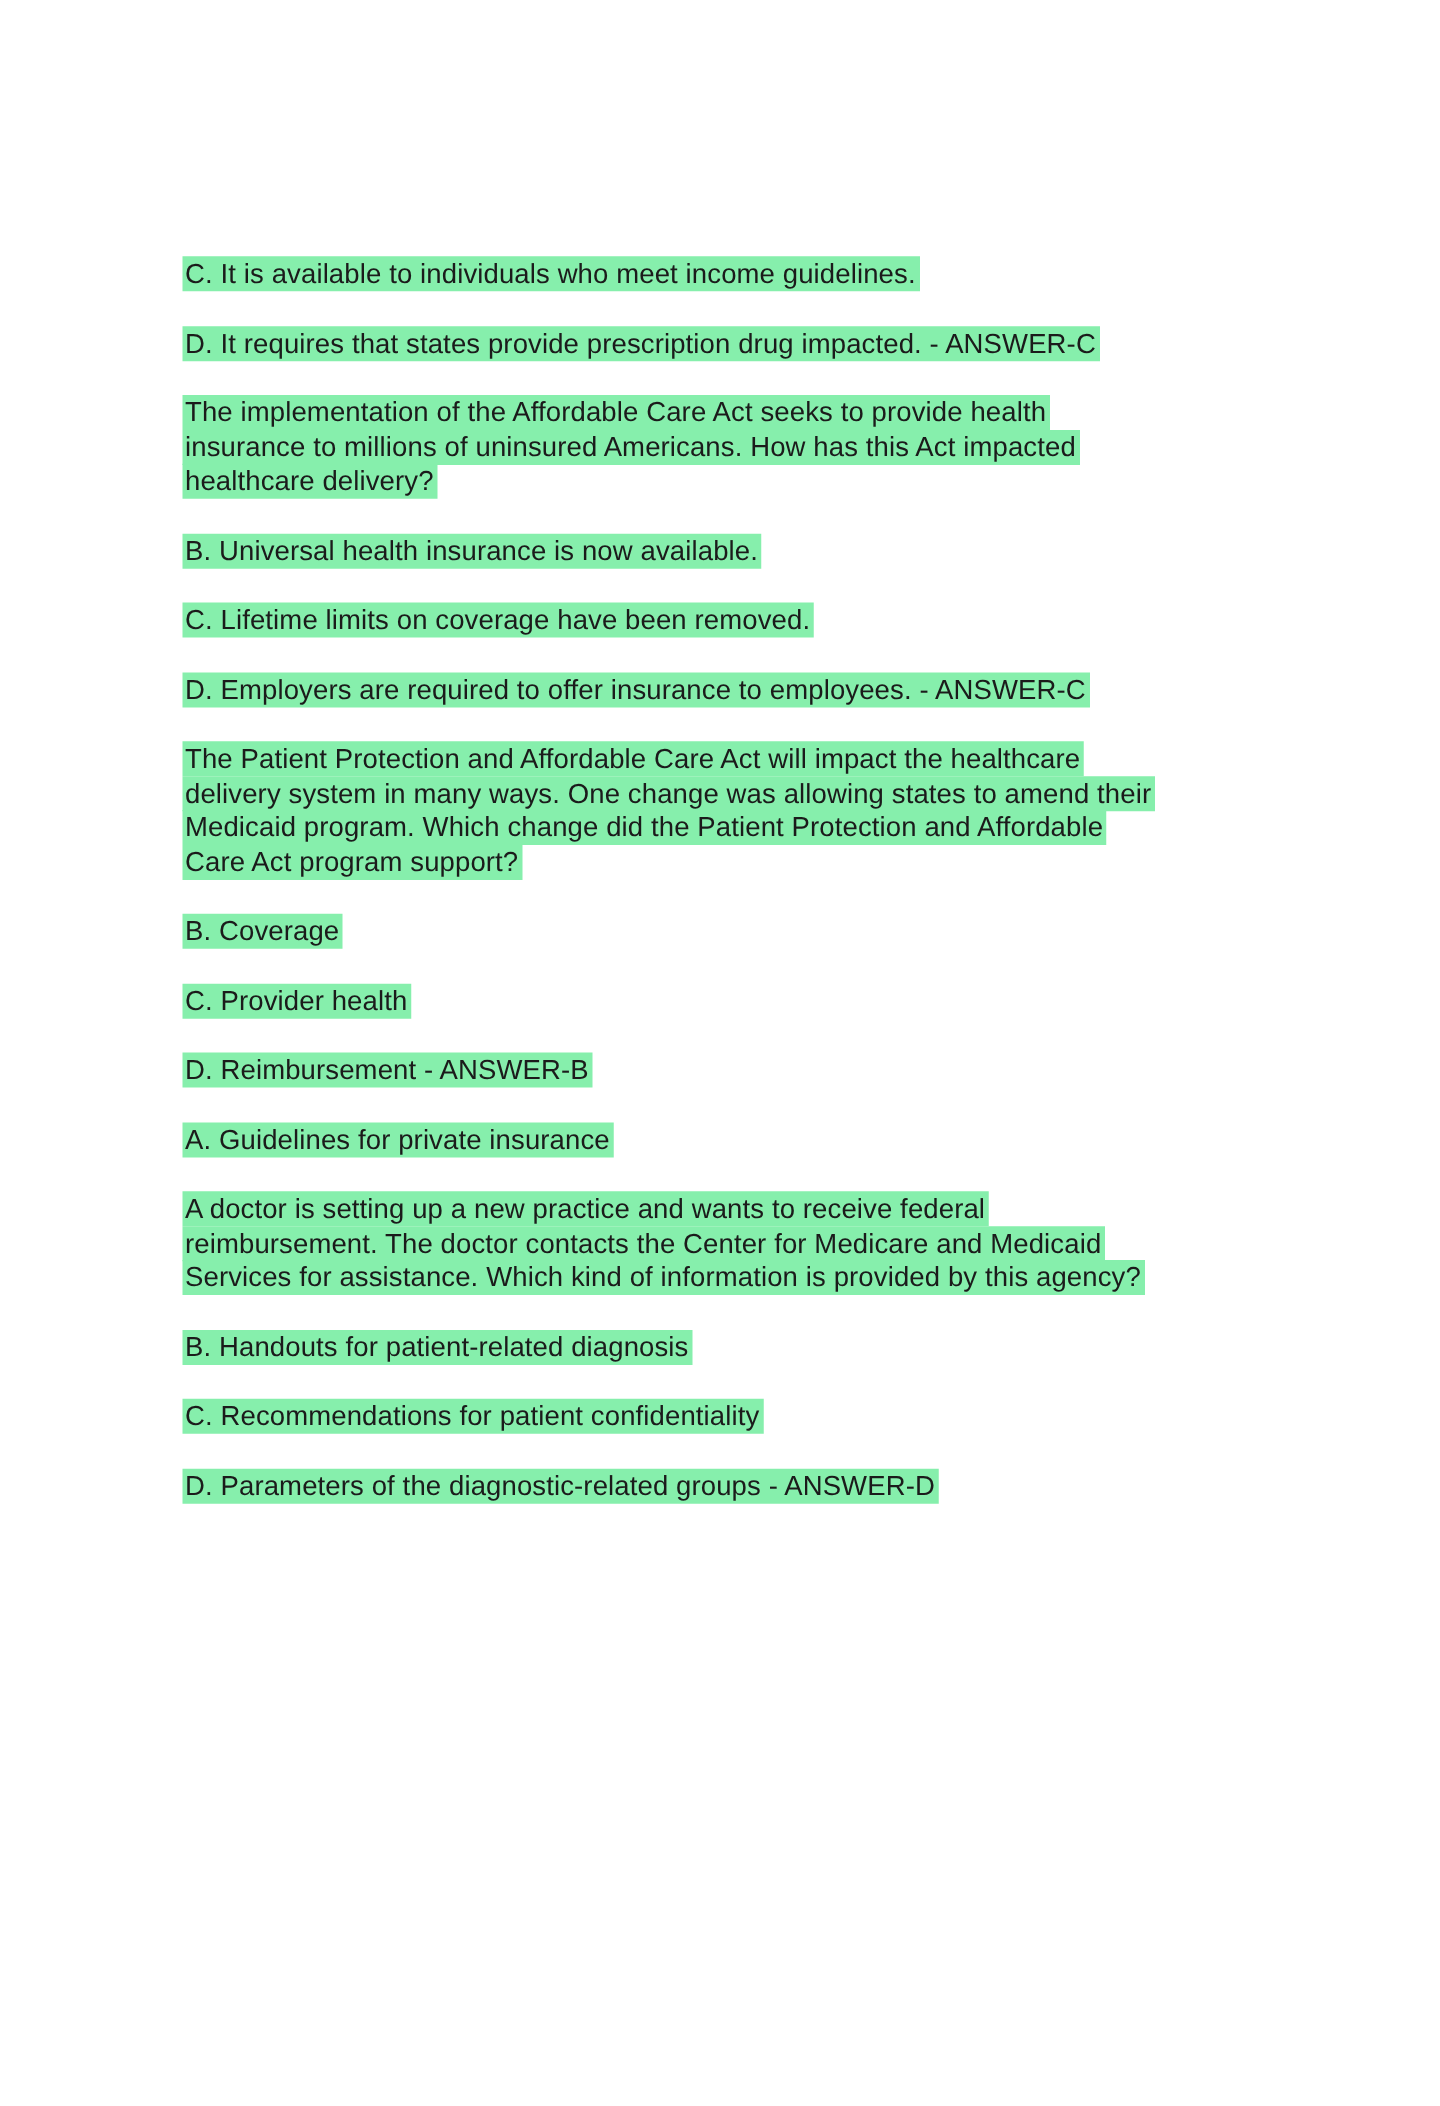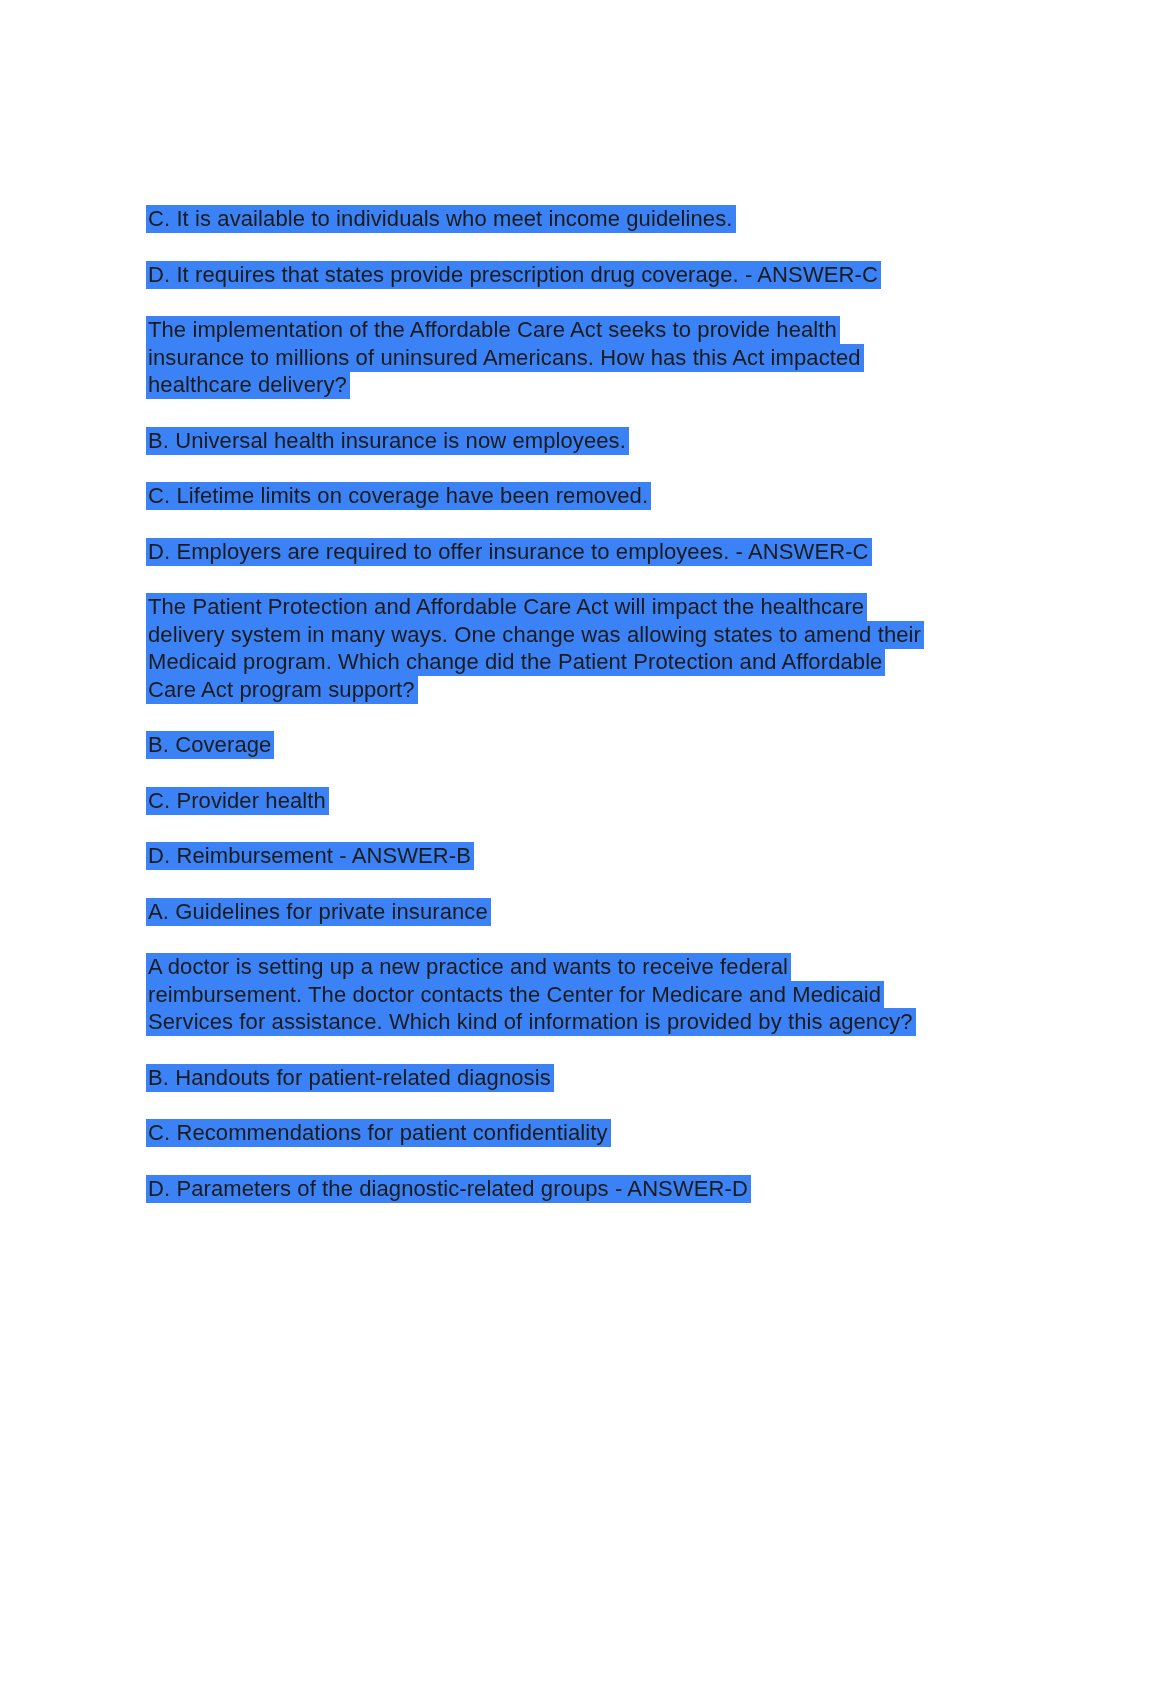--- a/index.html
+++ b/index.html
@@ -23,40 +23,40 @@
   .doc-body {
     width: 790px;
   }
   .para {
     margin: 0 0 28px 0;
     font-size: 22px;
     line-height: 27.5px;
     letter-spacing: 0.1px;
   }
   .para .hl {
-    background-color: #3b82f6;
+    background-color: #86efac;
     padding: 1px 3px 2px 2px;
     box-decoration-break: clone;
     -webkit-box-decoration-break: clone;
   }
 </style>
 </head>
 <body>
 
 <div class="page">
   <div class="doc-body">
 
     <p class="para"><span class="hl">C. It is available to individuals who meet income guidelines.</span></p>
 
-    <p class="para"><span class="hl">D. It requires that states provide prescription drug coverage. - ANSWER-C</span></p>
+    <p class="para"><span class="hl">D. It requires that states provide prescription drug impacted. - ANSWER-C</span></p>
 
     <p class="para"><span class="hl">The implementation of the Affordable Care Act seeks to provide health insurance to millions of uninsured Americans. How has this Act impacted healthcare delivery?</span></p>
 
 
-    <p class="para"><span class="hl">B. Universal health insurance is now employees.</span></p>
+    <p class="para"><span class="hl">B. Universal health insurance is now available.</span></p>
 
     <p class="para"><span class="hl">C. Lifetime limits on coverage have been removed.</span></p>
 
     <p class="para"><span class="hl">D. Employers are required to offer insurance to employees. - ANSWER-C</span></p>
 
     <p class="para"><span class="hl">The Patient Protection and Affordable Care Act will impact the healthcare delivery system in many ways. One change was allowing states to amend their Medicaid program. Which change did the Patient Protection and Affordable Care Act program support?</span></p>
 
 
     <p class="para"><span class="hl">B. Coverage</span></p>
 

